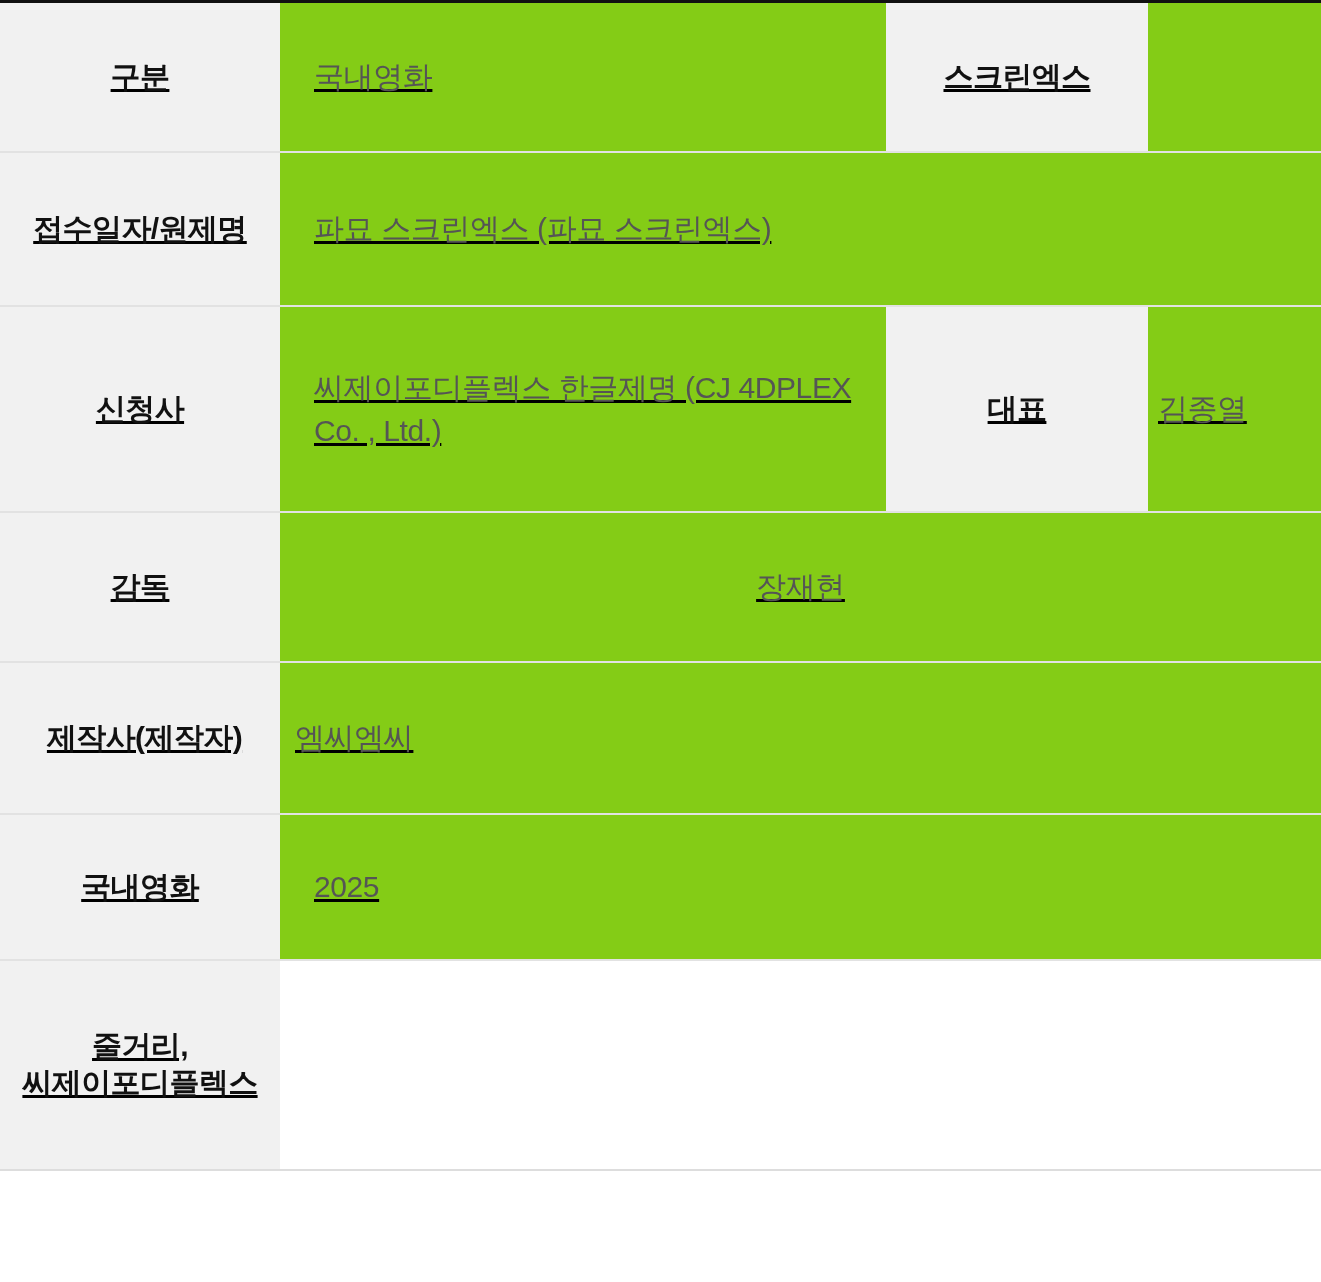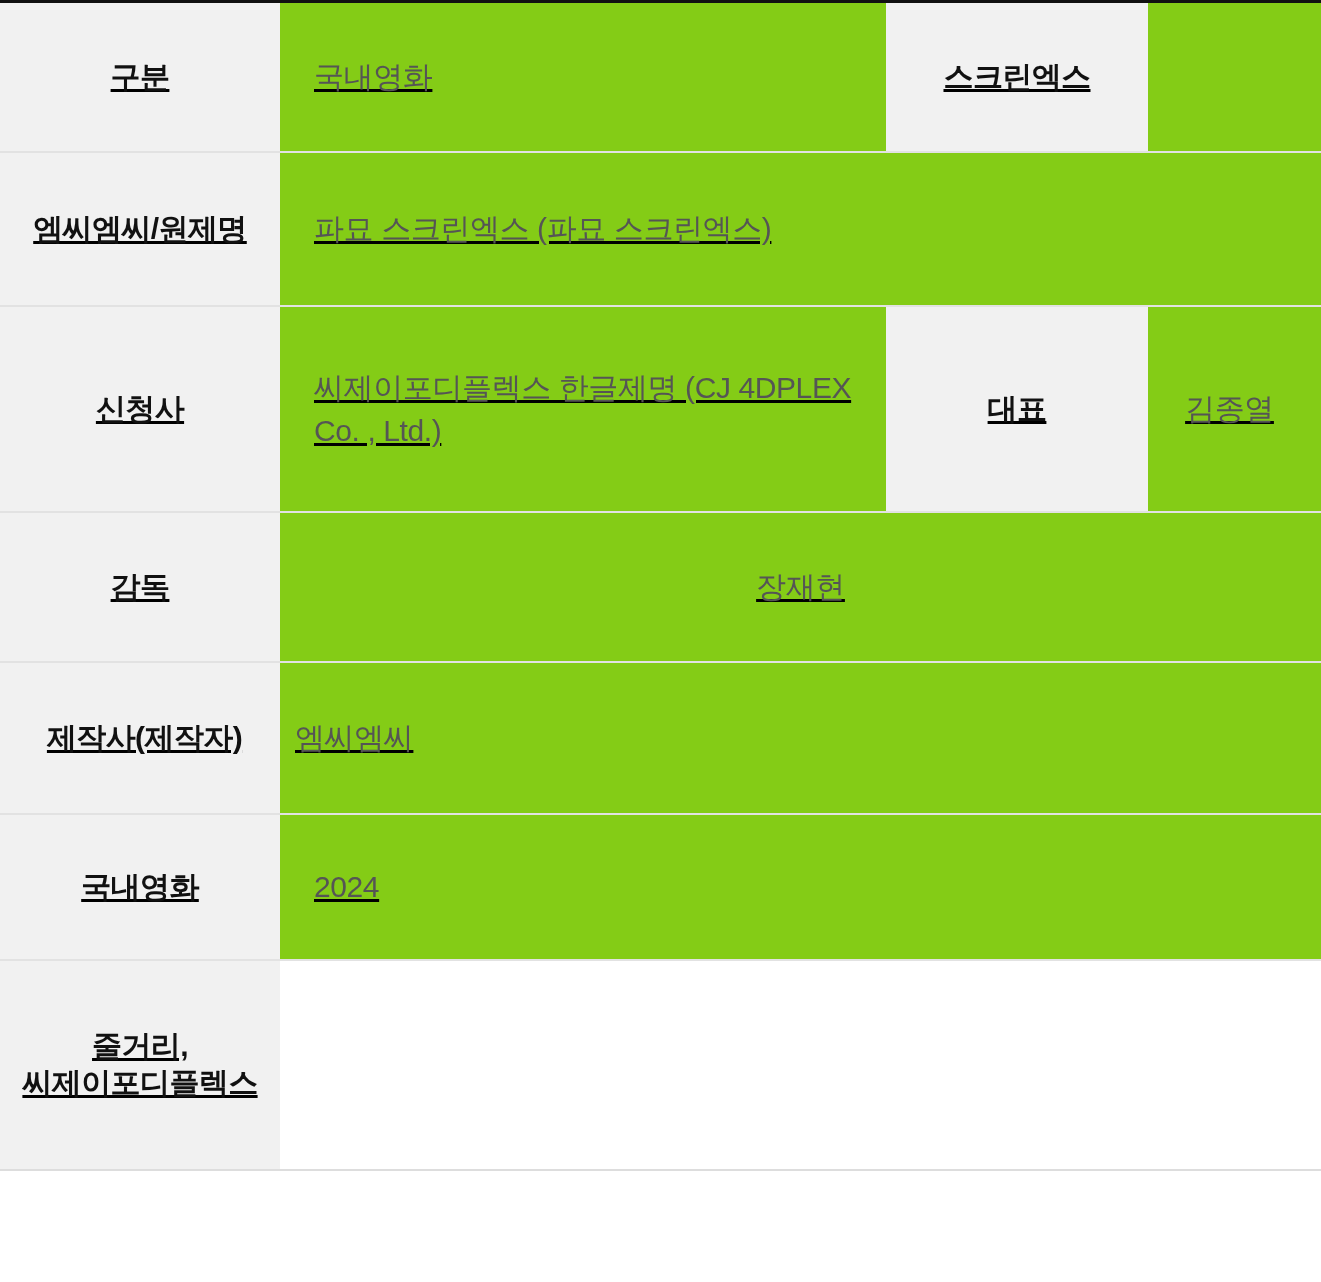--- a/index.html
+++ b/index.html
@@ -62,22 +62,22 @@
     color: #555555;
     font-size: 30px;
     line-height: 1.45;
     font-weight: 400;
     text-align: left;
     letter-spacing: -0.4px;
     padding: 10px 34px;
   }
 
   td.val.center {
-    text-align: center;
-    padding-left: 0;
+    text-align: left;
+    padding-left: 10px;
     padding-right: 10px;
   }
 
   td.blank {
     background: #ffffff;
   }
 
   
   tr.r-category   td { height: 128px; }
   tr.r-title      td { height: 132px; }
@@ -105,21 +105,21 @@
     <tbody>
 
       <tr class="r-category">
         <td class="lbl">구분</td>
         <td class="val">국내영화</td>
         <td class="lbl">스크린엑스</td>
         <td class="val center"></td>
       </tr>
 
       <tr class="r-title">
-        <td class="lbl">엠씨엠씨/원제명</td>
+        <td class="lbl">접수일자/원제명</td>
         <td class="val" colspan="3">파묘 스크린엑스  (파묘 스크린엑스)</td>
       </tr>
 
       <tr class="r-applicant">
         <td class="lbl">신청사</td>
         <td class="val">씨제이포디플렉스 한글제명 (CJ 4DPLEX Co. , Ltd.)</td>
         <td class="lbl">대표</td>
         <td class="val center">김종열</td>
       </tr>
 
@@ -129,21 +129,21 @@
       </tr>
 
 
       <tr class="r-producer">
         <td class="lbl">제작사(제작자)</td>
         <td class="val" colspan="3">엠씨엠씨</td>
       </tr>
 
       <tr class="r-year">
         <td class="lbl">국내영화</td>
-        <td class="val" colspan="3">2024</td>
+        <td class="val" colspan="3">2025</td>
       </tr>
 
       <tr class="r-synopsis">
         <td class="lbl">
           <span class="lbl-text">줄거리,</span>
           <span class="lbl-text">씨제이포디플렉스</span>
         </td>
         <td class="val blank" colspan="3"></td>
       </tr>
 

